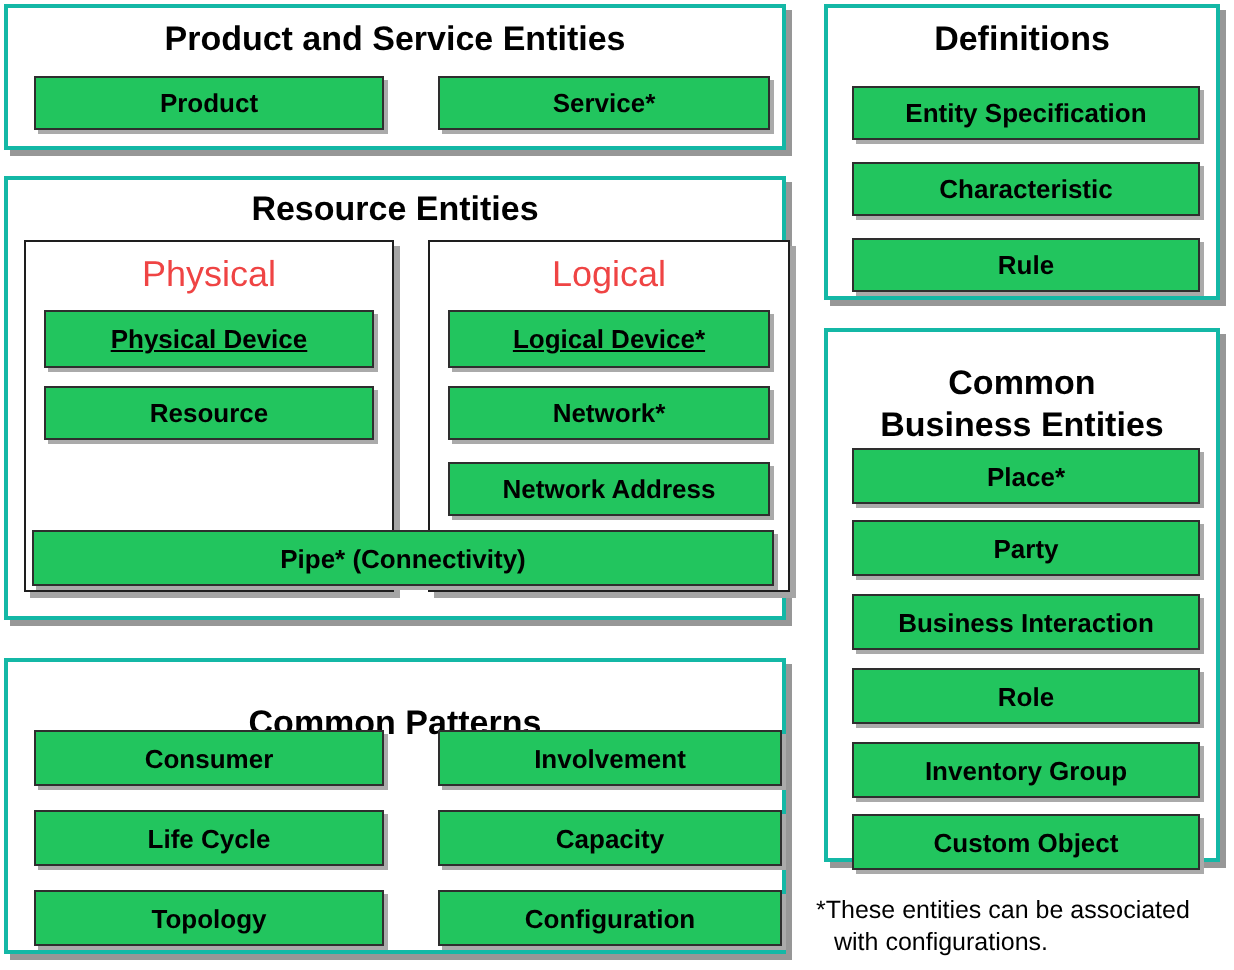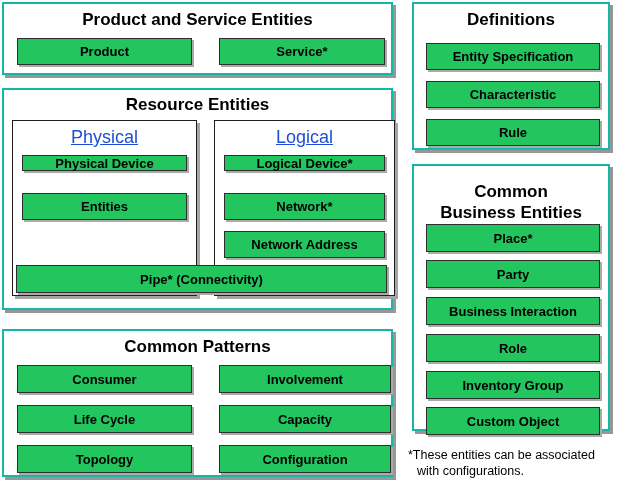--- a/index.html
+++ b/index.html
@@ -32,25 +32,24 @@
   .sub-box {
     position: absolute;
     background: #ffffff;
     border: 1px solid #1e1e1e;
     box-shadow: 3px 3px 0 #a5a5a5;
     box-sizing: border-box;
   }
   .sub-title {
     font-weight: normal;
     font-size: 18px;
-    color: #1d4ed8;
+    color: #ef4444;
     text-align: center;
     padding-top: 4px;
     line-height: 24px;
-    text-decoration: underline;
   }
   .gray-item {
     position: absolute;
     background: #22c55e;
     border: 1px solid #2e2e2e;
     box-shadow: 2px 2px 0 #aaaaaa;
     box-sizing: border-box;
     display: flex;
     align-items: center;
     justify-content: center;
@@ -64,28 +63,28 @@
   #box-ps .box-title { padding-top: 5px; }
   #ps-item-0 { left: 13px; top: 34px; width: 175px; height: 27px; }
   #ps-item-1 { left: 215px; top: 34px; width: 166px; height: 27px; }
 
   
   #box-res { left: 2px; top: 88px; width: 391px; height: 222px; }
   #box-res .box-title { padding-top: 4px; }
   #sub-physical { left: 8px;  top: 30px; width: 185px; height: 176px; }
   #sub-logical  { left: 210px; top: 30px; width: 181px; height: 176px; }
   .sub-box .gray-item { left: 9px; right: 9px; width: auto; }
-  .sub-item-0 { top: 34px;  height: 16px; }
+  .sub-item-0 { top: 34px;  height: 29px; text-decoration: underline; }
   .sub-item-1 { top: 72px;  height: 27px; }
   .sub-item-2 { top: 110px; height: 27px; }
   #res-pipe { left: 12px; top: 175px; width: 371px; height: 28px; z-index: 3; }
 
   
   #box-cp { left: 2px; top: 329px; width: 391px; height: 148px; }
-  #box-cp .box-title { padding-top: 5px; }
+  #box-cp .box-title { padding-top: 20px; }
   .cp-left  { left: 13px;  width: 175px; }
   .cp-right { left: 215px; width: 172px; }
   .cp-row-0 { top: 34px;  height: 28px; }
   .cp-row-1 { top: 74px;  height: 28px; }
   .cp-row-2 { top: 114px; height: 28px; }
 
   
   #box-def { left: 412px; top: 2px; width: 198px; height: 148px; }
   #box-def .box-title { padding-top: 5px; }
   #box-def .gray-item { left: 12px; width: 174px; height: 27px; }
@@ -127,21 +126,21 @@
     <div class="gray-item" id="ps-item-0">Product</div>
     <div class="gray-item" id="ps-item-1">Service*</div>
   </div>
 
   <div class="outer-box" id="box-res">
     <div class="box-title">Resource Entities</div>
 
     <div class="sub-box" id="sub-physical">
       <div class="sub-title">Physical</div>
       <div class="gray-item sub-item-0">Physical Device</div>
-      <div class="gray-item sub-item-1">Entities</div>
+      <div class="gray-item sub-item-1">Resource</div>
     </div>
 
     <div class="sub-box" id="sub-logical">
       <div class="sub-title">Logical</div>
       <div class="gray-item sub-item-0">Logical Device*</div>
       <div class="gray-item sub-item-1">Network*</div>
       <div class="gray-item sub-item-2">Network Address</div>
     </div>
 
     <div class="gray-item" id="res-pipe">Pipe* (Connectivity)</div>

